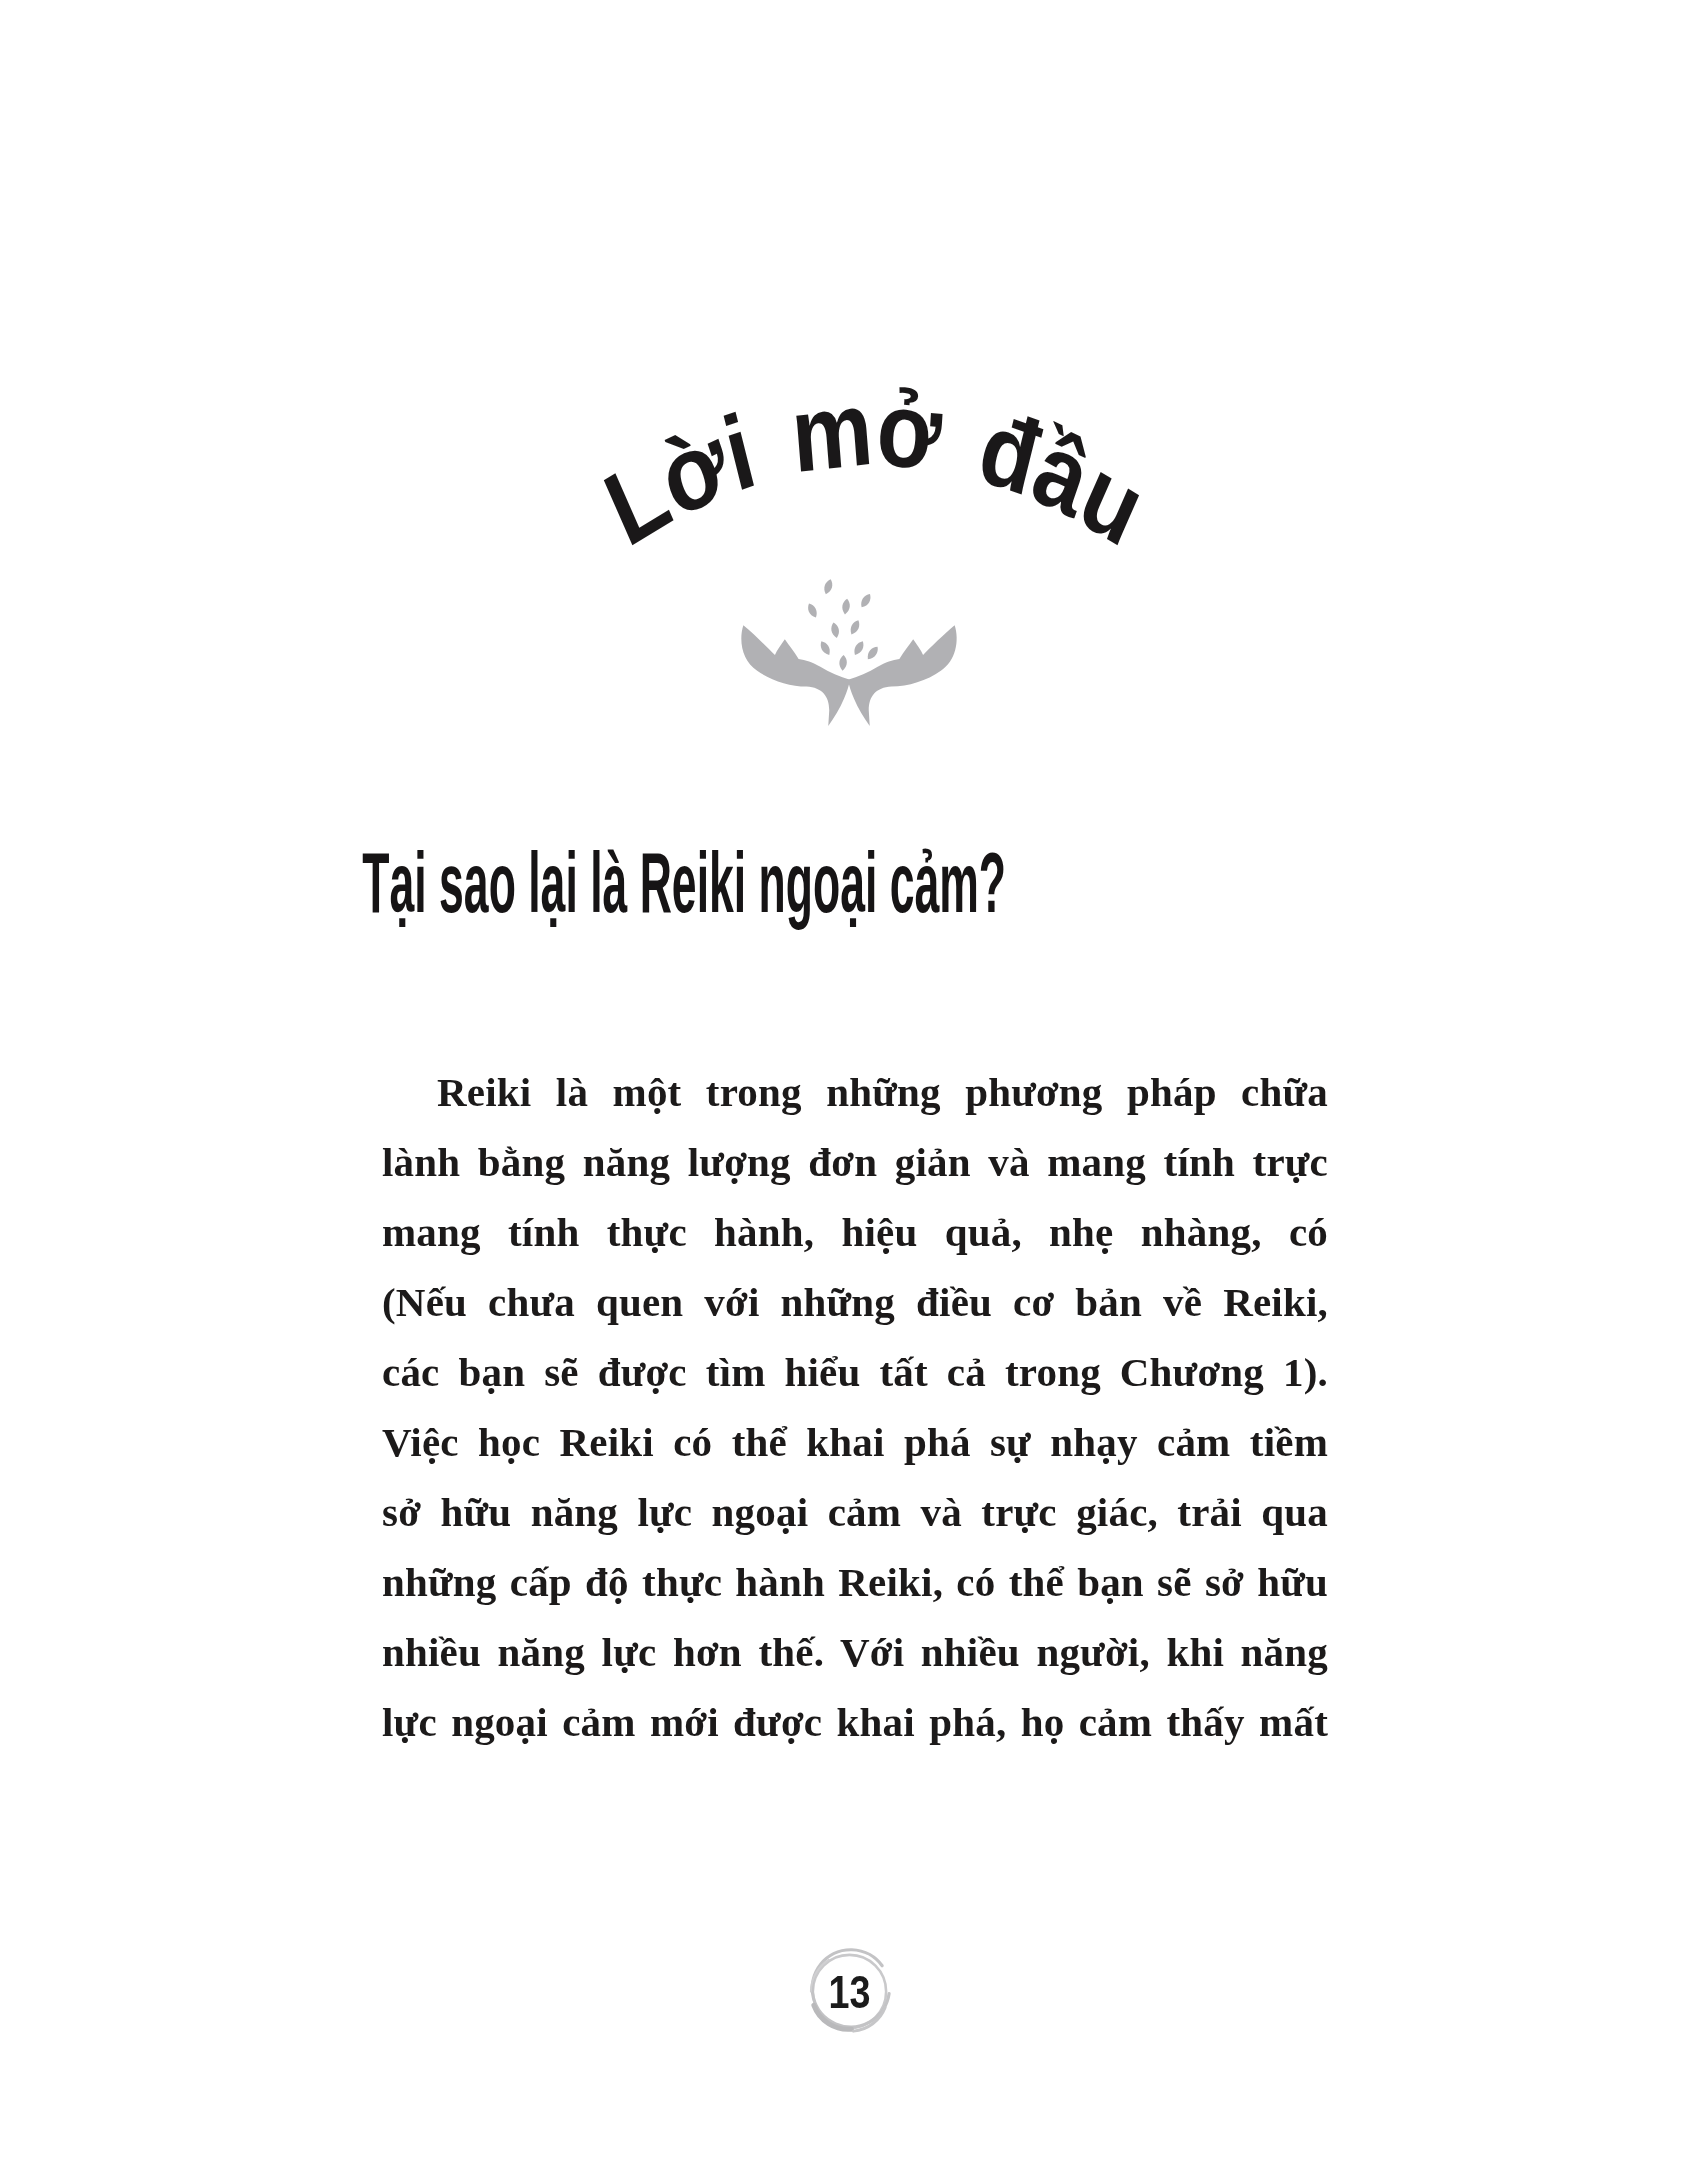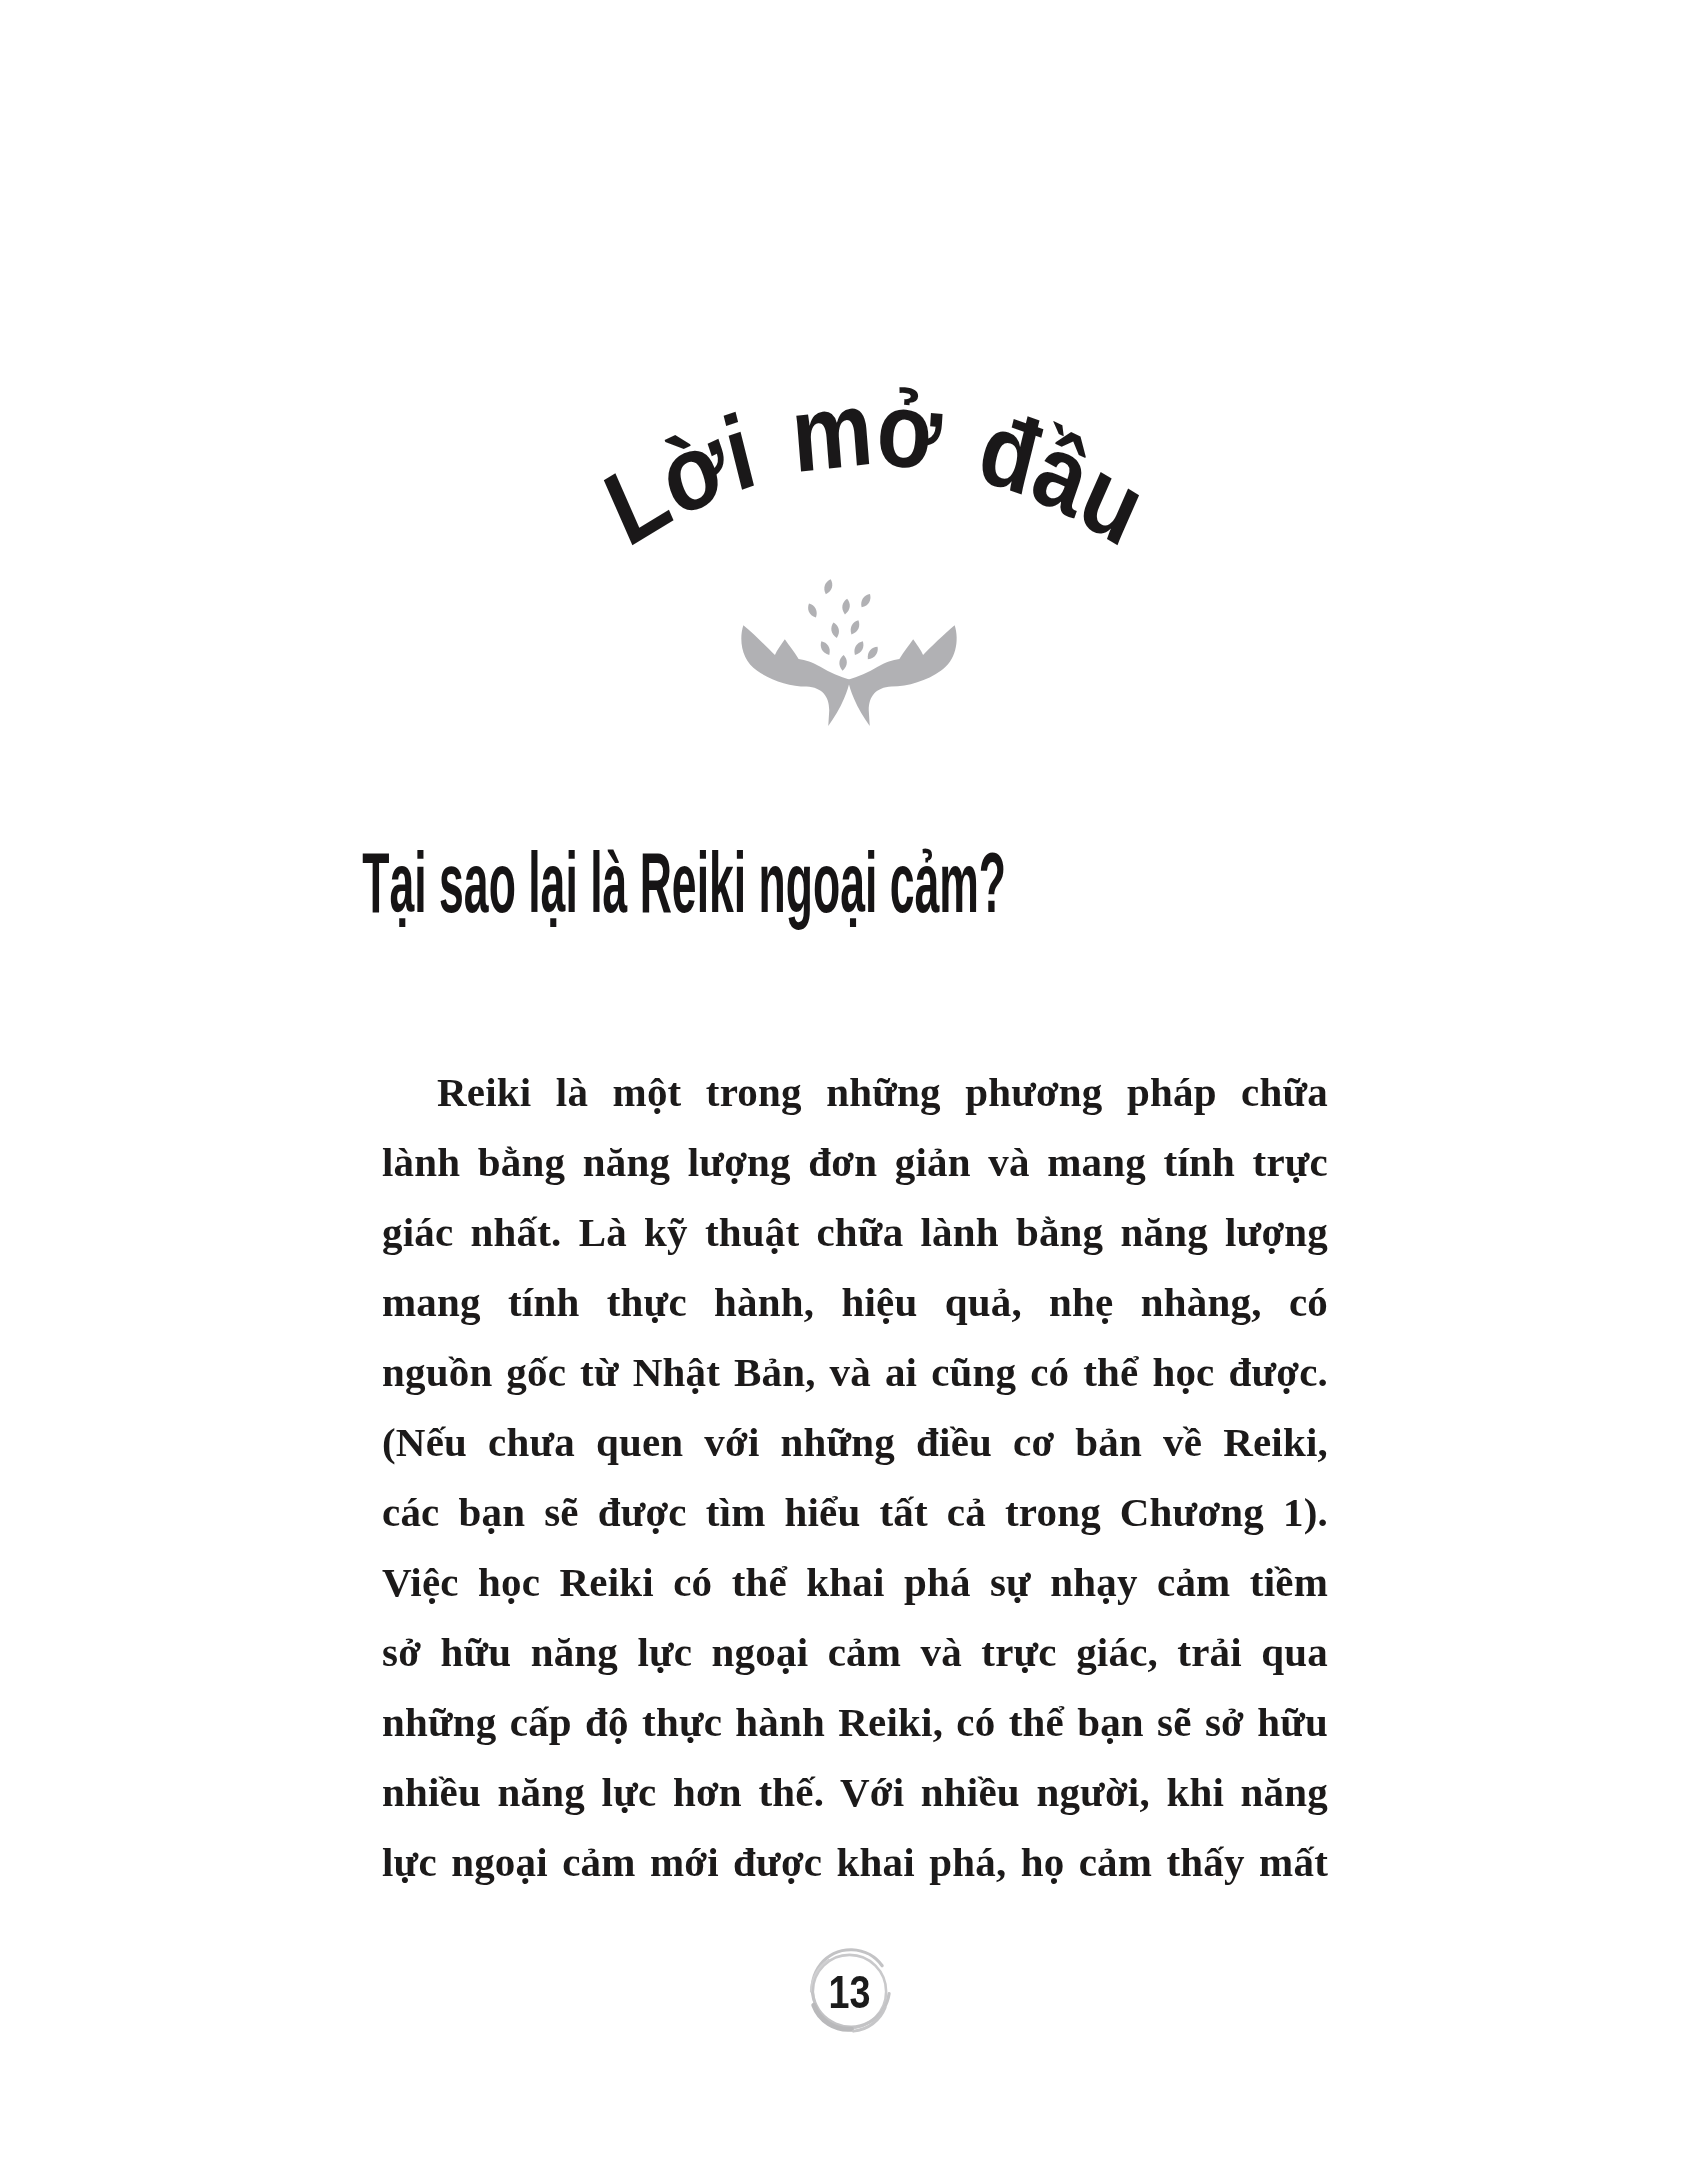--- a/index.html
+++ b/index.html
@@ -128,23 +128,21 @@
     </g>
   </svg>
 
   <div class="heading">
     <span class="squeeze">Tại sao lại là Reiki ngoại cảm?</span>
   </div>
 
   <div class="body-text">
     <div class="line indent">Reiki là một trong những phương pháp chữa</div>
     <div class="line">lành bằng năng lượng đơn giản và mang tính trực</div>
-    <div class="line">giác nhất. Là kỹ thuật chữa lành bằng năng lượng</div>
     <div class="line">mang tính thực hành, hiệu quả, nhẹ nhàng, có</div>
-    <div class="line">nguồn gốc từ Nhật Bản, và ai cũng có thể học được.</div>
     <div class="line">(Nếu chưa quen với những điều cơ bản về Reiki,</div>
     <div class="line">các bạn sẽ được tìm hiểu tất cả trong Chương 1).</div>
     <div class="line">Việc học Reiki có thể khai phá sự nhạy cảm tiềm</div>
     <div class="line">sở hữu năng lực ngoại cảm và trực giác, trải qua</div>
     <div class="line">những cấp độ thực hành Reiki, có thể bạn sẽ sở hữu</div>
     <div class="line">nhiều năng lực hơn thế. Với nhiều người, khi năng</div>
     <div class="line">lực ngoại cảm mới được khai phá, họ cảm thấy mất</div>
   </div>
 
   <div class="page-number-wrap">

